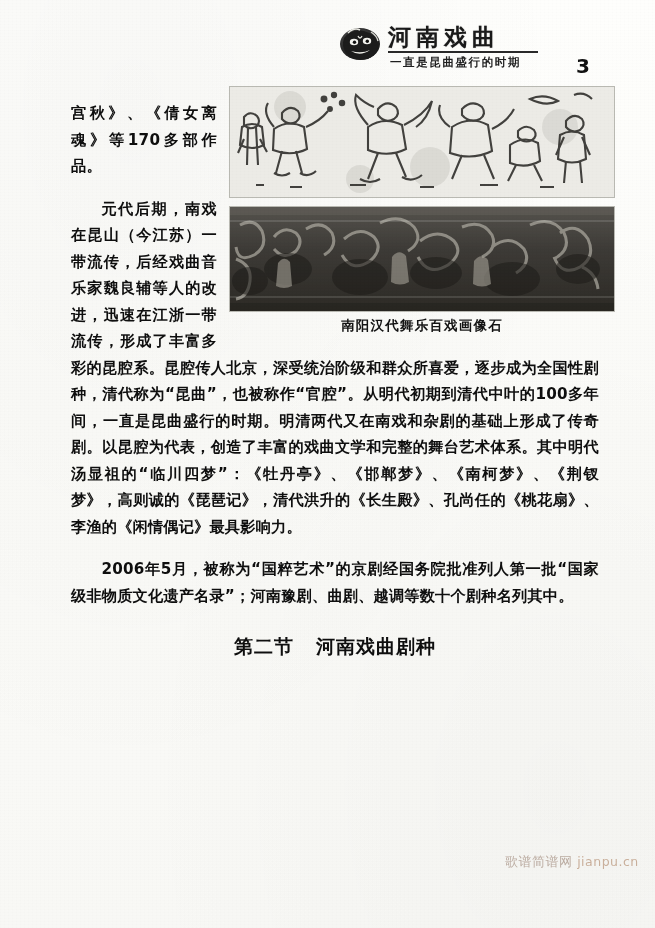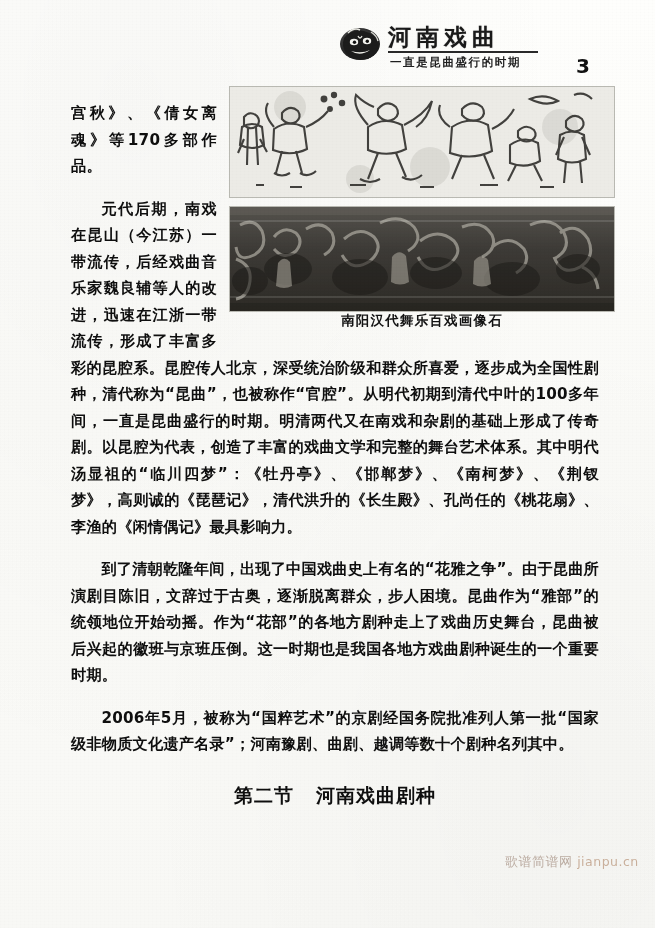--- a/index.html
+++ b/index.html
@@ -57,21 +57,21 @@
   .figure{
     position:absolute;left:229px;top:86px;width:386px;
   }
   .plate{
     width:386px;border:1px solid #b9b9b2;box-sizing:border-box;
     position:relative;overflow:hidden;
   }
   .plate-rubbing{height:112px;background:#efeeea;}
   .plate-relief{height:106px;margin-top:8px;background:#55534e;}
   .fig-caption{
-    text-align:center;
+    margin-top:5px;text-align:center;
     font-size:13.5px;font-weight:bold;letter-spacing:1.2px;color:#141414;
   }
 
   
   .body{
     position:absolute;left:55px;top:84px;width:560px;
     font-size:15.2px;line-height:26.5px;
     text-align:justify;text-justify:inter-ideograph;
     color:#0f0f0f;font-weight:600;
     letter-spacing:.2px;
@@ -240,21 +240,20 @@
   </div>
 
   <div class="fig-caption">南阳汉代舞乐百戏画像石</div>
 </div>
 
 <div class="body">
   <div class="shape"></div>
 
   <p class="noind">宫秋》、《倩女离魂》等170多部作品。</p>
   <p>元代后期，南戏在昆山（今江苏）一带流传，后经戏曲音乐家魏良辅等人的改进，迅速在江浙一带流传，形成了丰富多彩的昆腔系。昆腔传人北京，深受统治阶级和群众所喜爱，逐步成为全国性剧种，清代称为“昆曲”，也被称作“官腔”。从明代初期到清代中叶的100多年间，一直是昆曲盛行的时期。明清两代又在南戏和杂剧的基础上形成了传奇剧。以昆腔为代表，创造了丰富的戏曲文学和完整的舞台艺术体系。其中明代汤显祖的“临川四梦”：《牡丹亭》、《邯郸梦》、《南柯梦》、《荆钗梦》，高则诚的《琵琶记》，清代洪升的《长生殿》、孔尚任的《桃花扇》、李渔的《闲情偶记》最具影响力。</p>
-  <p>到了清朝乾隆年间，出现了中国戏曲史上有名的“花雅之争”。由于昆曲所演剧目陈旧，文辞过于古奥，逐渐脱离群众，步人困境。昆曲作为“雅部”的统领地位开始动摇。作为“花部”的各地方剧种走上了戏曲历史舞台，昆曲被后兴起的徽班与京班压倒。这一时期也是我国各地方戏曲剧种诞生的一个重要时期。</p>
   <p>2006年5月，被称为“国粹艺术”的京剧经国务院批准列人第一批“国家级非物质文化遗产名录”；河南豫剧、曲剧、越调等数十个剧种名列其中。</p>
 
   <div class="sect-wrap">
     <span>第二节</span><span class="sect-gap"></span><span>河南戏曲剧种</span>
   </div>
 
 </div>
 
 <div class="watermark">
   <span>歌谱简谱网</span>

